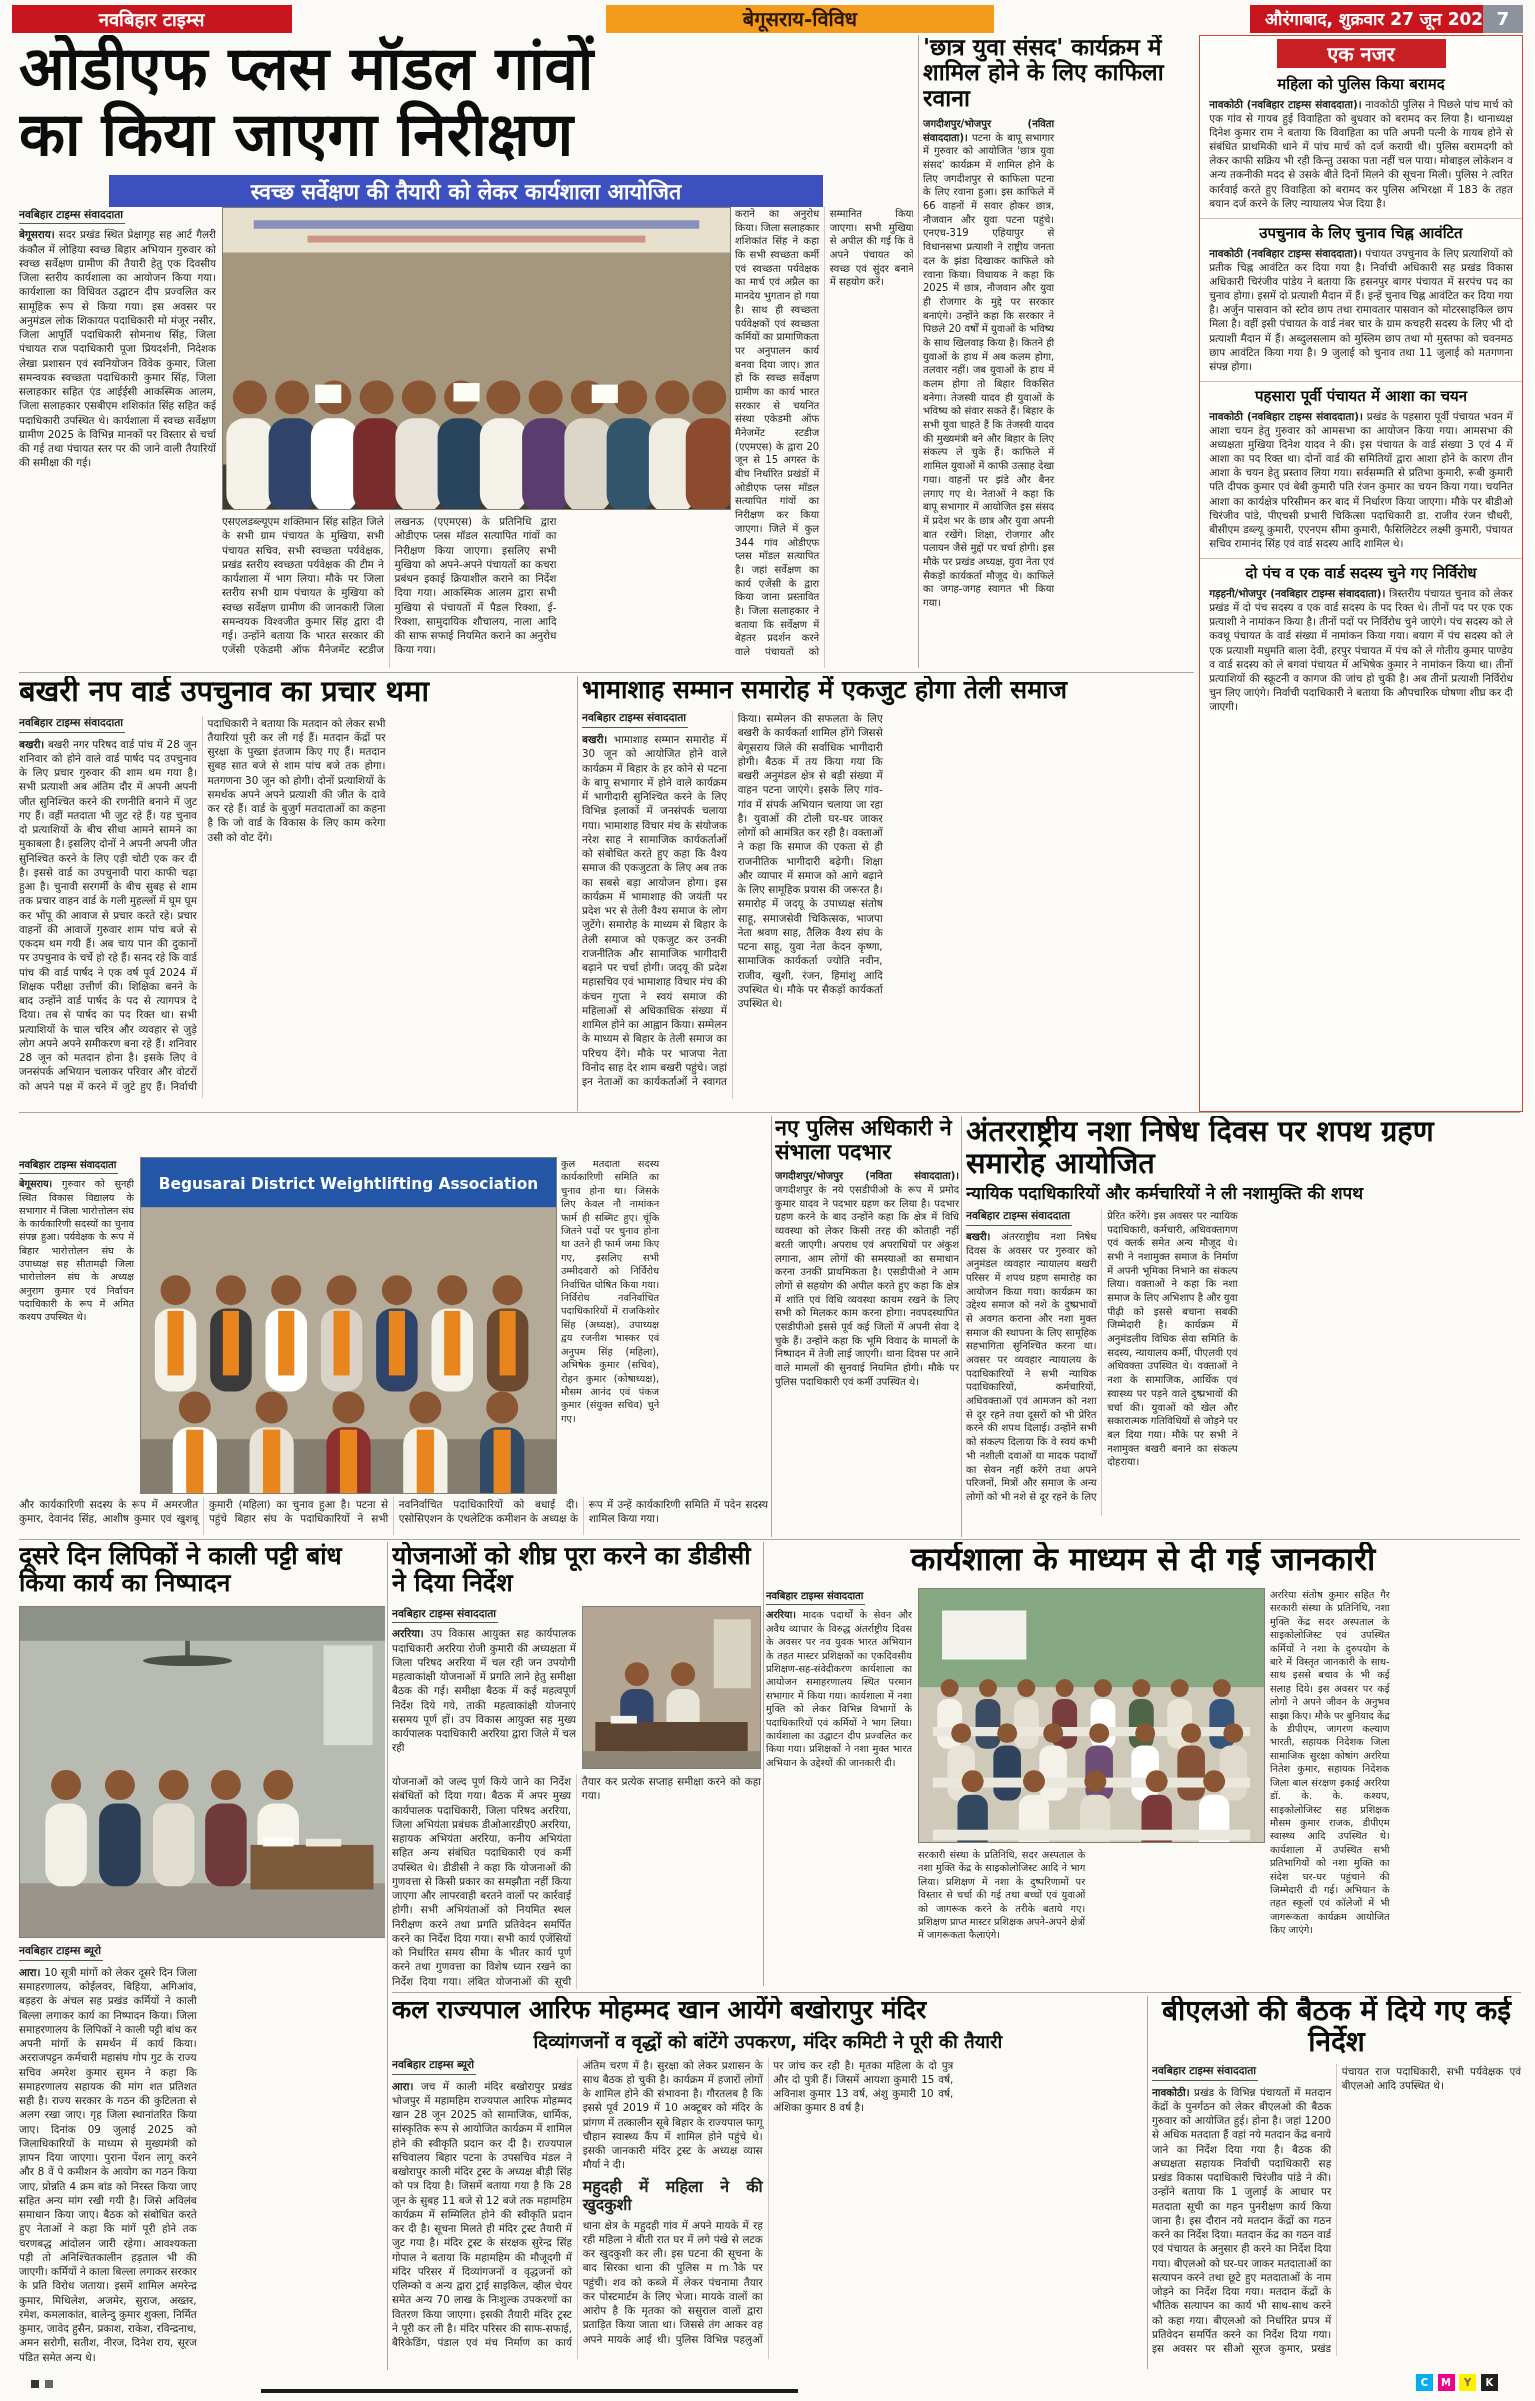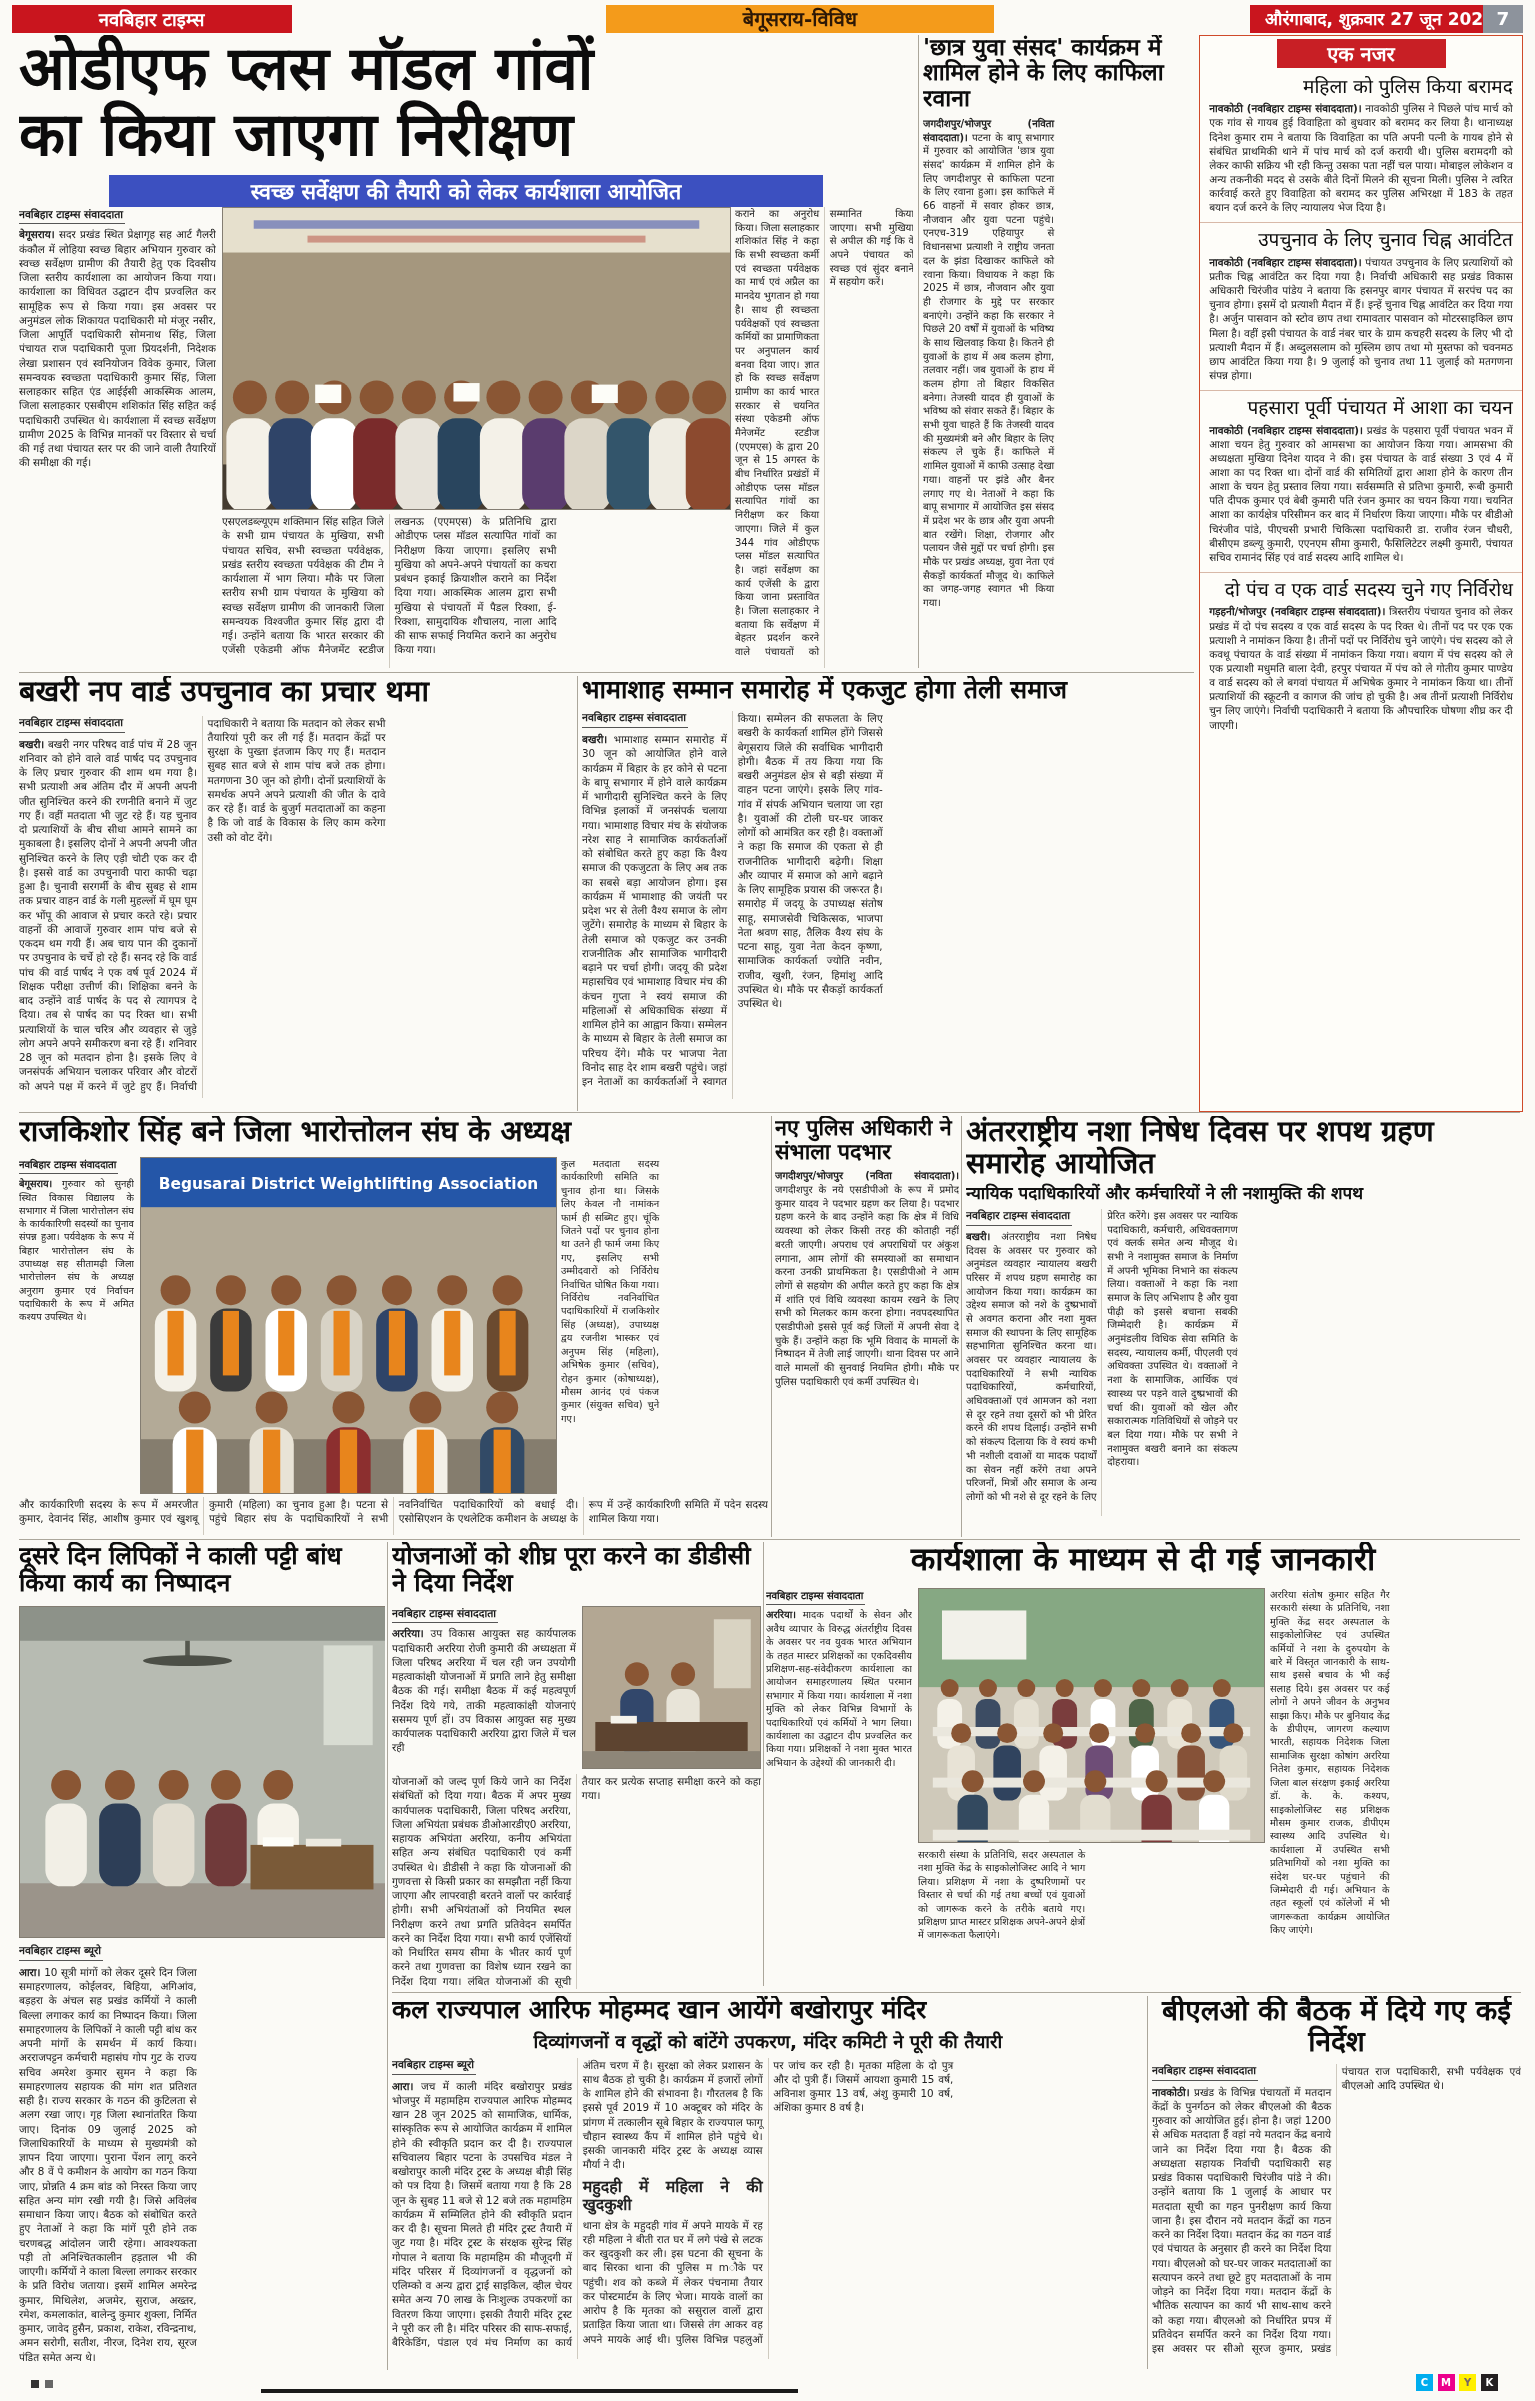--- a/index.html
+++ b/index.html
@@ -23,21 +23,21 @@
   .photo{position:absolute;border:0.8px solid #837d72;background:#7dd3fc;overflow:hidden}
   .photo svg{display:block}
   .line{position:absolute;background:#aba69b}
   
   .lead-sub{margin:7.7px auto 0;width:714px;height:32px;background:#3c50c0;color:#fff;display:flex;align-items:center;justify-content:center;font-size:21.5px;font-weight:700}
   
   .eknazar{border:1.9px solid #cf4a2a;background:#fefdf9}
   .eknazar .title{width:169px;height:29px;margin:3.1px auto 1.5px;background:#c81f25;color:#fff;display:flex;align-items:center;justify-content:center;font-size:20px;font-weight:800}
   .brief{padding:6.1px 9.2px 7.7px}
   .brief + .brief{border-top:0.8px solid #d8b9a8}
-  .brief h3{margin:0 0 3.8px;font-size:19px;line-height:1.15;text-align:right;font-weight:400;color:#0c0c0c}
+  .brief h3{margin:0 0 3.8px;font-size:15px;line-height:1.15;text-align:center;font-weight:700;color:#0c0c0c}
   .brief p{margin:0;font-size:10.4px;line-height:1.36;text-align:justify;color:#222}
   .brief p .dl{font-weight:700}
   .cmyk{position:absolute;display:flex;gap:4.6px}
   .cmyk .sw{width:17px;height:17px;display:flex;align-items:center;justify-content:center;font-size:10px;font-weight:700}
 </style>
 </head>
 <body>
 
 <div class="page">
 
@@ -145,21 +145,20 @@
     <h1 style="font-size:25px">भामाशाह सम्मान समारोह में एकजुट होगा तेली समाज</h1>
     <div style="margin-top:7.7px">
       <div class="body cols4" style="height:388px">
         <div class="byline">नवबिहार टाइम्स संवाददाता</div>
         <p class="body"><b class="dl">बखरी।</b> <span>भामाशाह सम्मान समारोह में 30 जून को आयोजित होने वाले कार्यक्रम में बिहार के हर कोने से पटना के बापू सभागार में होने वाले कार्यक्रम में भागीदारी सुनिश्चित करने के लिए विभिन्न इलाकों में जनसंपर्क चलाया गया। भामाशाह विचार मंच के संयोजक नरेश साह ने सामाजिक कार्यकर्ताओं को संबोधित करते हुए कहा कि वैश्य समाज की एकजुटता के लिए अब तक का सबसे बड़ा आयोजन होगा। इस कार्यक्रम में भामाशाह की जयंती पर प्रदेश भर से तेली वैश्य समाज के लोग जुटेंगे। समारोह के माध्यम से बिहार के तेली समाज को एकजुट कर उनकी राजनीतिक और सामाजिक भागीदारी बढ़ाने पर चर्चा होगी। जदयू की प्रदेश महासचिव एवं भामाशाह विचार मंच की कंचन गुप्ता ने स्वयं समाज की महिलाओं से अधिकाधिक संख्या में शामिल होने का आह्वान किया। सम्मेलन के माध्यम से बिहार के तेली समाज का परिचय देंगे। मौके पर भाजपा नेता विनोद साह देर शाम बखरी पहुंचे। जहां इन नेताओं का कार्यकर्ताओं ने स्वागत किया। सम्मेलन की सफलता के लिए बखरी के कार्यकर्ता शामिल होंगे जिससे बेगूसराय जिले की सर्वाधिक भागीदारी होगी। बैठक में तय किया गया कि बखरी अनुमंडल क्षेत्र से बड़ी संख्या में वाहन पटना जाएंगे। इसके लिए गांव-गांव में संपर्क अभियान चलाया जा रहा है। युवाओं की टोली घर-घर जाकर लोगों को आमंत्रित कर रही है। वक्ताओं ने कहा कि समाज की एकता से ही राजनीतिक भागीदारी बढ़ेगी। शिक्षा और व्यापार में समाज को आगे बढ़ाने के लिए सामूहिक प्रयास की जरूरत है। समारोह में जदयू के उपाध्यक्ष संतोष साहू, समाजसेवी चिकित्सक, भाजपा नेता श्रवण साह, तैलिक वैश्य संघ के पटना साहू, युवा नेता केदन कृष्णा, सामाजिक कार्यकर्ता ज्योति नवीन, राजीव, खुशी, रंजन, हिमांशु आदि उपस्थित थे। मौके पर सैकड़ों कार्यकर्ता उपस्थित थे।</span></p>
       </div>
     </div>
   </article>
 
   <article class="art" style="left:19px;top:1116px;width:749px;height:421px">
-    <h1 style="font-size:29px">राजकिशोर सिंह बने जिला भारोत्तोलन संघ के अध्यक्ष</h1>
     <div style="position:absolute;left:0;top:41px;width:115px;height:335px">
       <div class="byline" style="font-size:10px">नवबिहार टाइम्स संवाददाता</div>
       <p class="body" style="font-size:9.7px;height:307px;overflow:hidden"><b class="dl">बेगूसराय।</b> <span>गुरुवार को सुनही स्थित विकास विद्यालय के सभागार में जिला भारोत्तोलन संघ के कार्यकारिणी सदस्यों का चुनाव संपन्न हुआ। पर्यवेक्षक के रूप में बिहार भारोत्तोलन संघ के उपाध्यक्ष सह सीतामढ़ी जिला भारोत्तोलन संघ के अध्यक्ष अनुराग कुमार एवं निर्वाचन पदाधिकारी के रूप में अमित कश्यप उपस्थित थे।</span></p>
     </div>
     <div class="photo" style="left:121px;top:41px;width:415px;height:335px">
       <svg viewBox="0 0 540 436" width="415" height="335" preserveAspectRatio="none">
         <rect width="540" height="436" fill="#b3aa97"></rect>
         <rect width="540" height="64" fill="#2456a8"></rect>
         <text x="270" y="40" text-anchor="middle" fill="#ffffff" font-size="20" font-weight="bold">Begusarai District Weightlifting Association</text>
         <rect y="366" width="540" height="70" fill="#857d6e"></rect>

